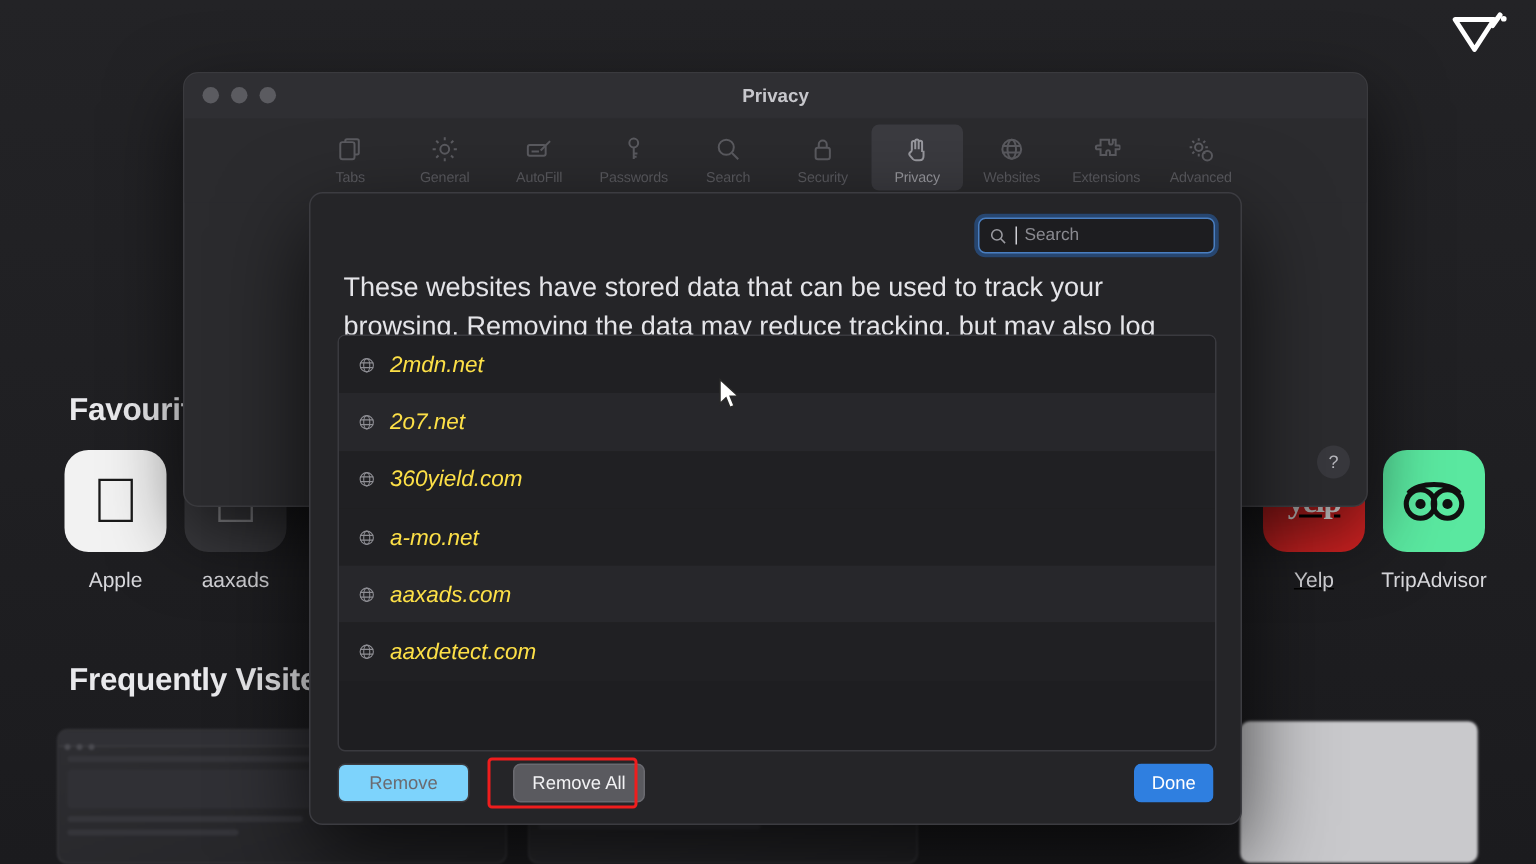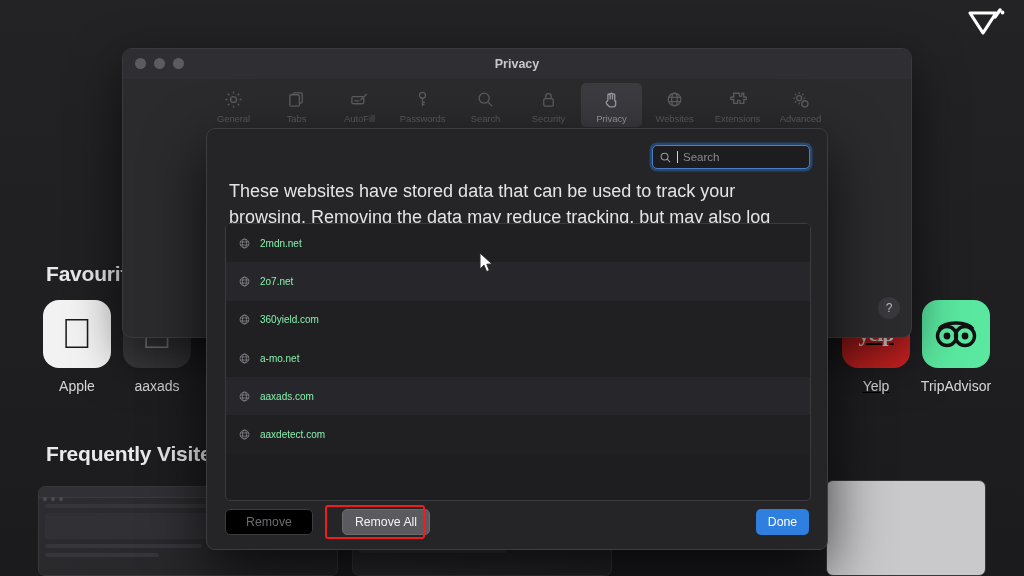--- a/index.html
+++ b/index.html
@@ -146,31 +146,31 @@
     overflow:hidden;
   }
   .row {
     height:38.3px; display:flex; align-items:center;
     padding-left:12px; gap:9px;
   }
   .row.odd  { background:#202023; }
   .row.even { background:#27272b; }
   .row .glb { flex:0 0 auto; display:flex; }
   .row .glb svg { stroke:#8e8e94; fill:none; stroke-width:1.1; }
-  .row .nm { font-size:10px; color:#86efac; }
+  .row .nm { font-size:15px; color:#fde047;font-style:italic; }
 
   #btnbar { position:absolute; left:18px; right:18px; bottom:14px; height:26px; }
   .btn {
     position:absolute; top:0; height:26px;
     border-radius:5px; font-size:12.3px;
     display:flex; align-items:center; justify-content:center;
     border:1px solid transparent; white-space:nowrap;
   }
   #btn-remove {
-    left:0; width:88px; background:#000000; color:#6b6b70;
+    left:0; width:88px; background:#7dd3fc; color:#6b6b70;
     border-color:#3b3b40;
   }
   #btn-remove-all {
     left:104px; width:88px; background:#5a5a5f; color:#f2f2f4;
     border-color:#6a6a70;
     margin-left:13px;
   }
   #annot {
     position:absolute; left:100px; top:-4px; width:100px; height:34px;
     border:2px solid #ef1d1d; border-radius:3px; pointer-events:none;
@@ -264,34 +264,34 @@
       <span></span>
       <span></span>
     </div>
     <div id="win-title">Privacy</div>
   </div>
 
   <div id="toolbar">
     <div class="tb-item">
       <div class="ic">
         <svg width="19" height="19" viewBox="0 0 20 20">
+            <rect x="3" y="5" width="10" height="12" rx="1.6"></rect>
+            <path d="M6.5 5V4.2A1.2 1.2 0 0 1 7.7 3h7.1A1.2 1.2 0 0 1 16 4.2v8.3a1.2 1.2 0 0 1-1.2 1.2H13"></path>
+          </svg>
+      </div>
+      <div class="lbl">Tabs</div>
+    </div>
+    <div class="tb-item">
+      <div class="ic">
+        <svg width="19" height="19" viewBox="0 0 20 20">
             <circle cx="10" cy="10" r="3.1"></circle>
             <path d="M10 1.5v2.2M10 16.3v2.2M1.5 10h2.2M16.3 10h2.2M4 4l1.6 1.6M14.4 14.4 16 16M16 4l-1.6 1.6M5.6 14.4 4 16"></path>
           </svg>
       </div>
       <div class="lbl">General</div>
-    </div>
-    <div class="tb-item">
-      <div class="ic">
-        <svg width="19" height="19" viewBox="0 0 20 20">
-            <rect x="3" y="5" width="10" height="12" rx="1.6"></rect>
-            <path d="M6.5 5V4.2A1.2 1.2 0 0 1 7.7 3h7.1A1.2 1.2 0 0 1 16 4.2v8.3a1.2 1.2 0 0 1-1.2 1.2H13"></path>
-          </svg>
-      </div>
-      <div class="lbl">Tabs</div>
     </div>
     <div class="tb-item">
       <div class="ic">
         <svg width="19" height="19" viewBox="0 0 20 20">
             <rect x="2" y="7" width="12.5" height="7.5" rx="1.4"></rect>
             <path d="M4.6 11.5h5.2M17.6 4.3 11 10.9"></path>
           </svg>
       </div>
       <div class="lbl">AutoFill</div>
     </div>

